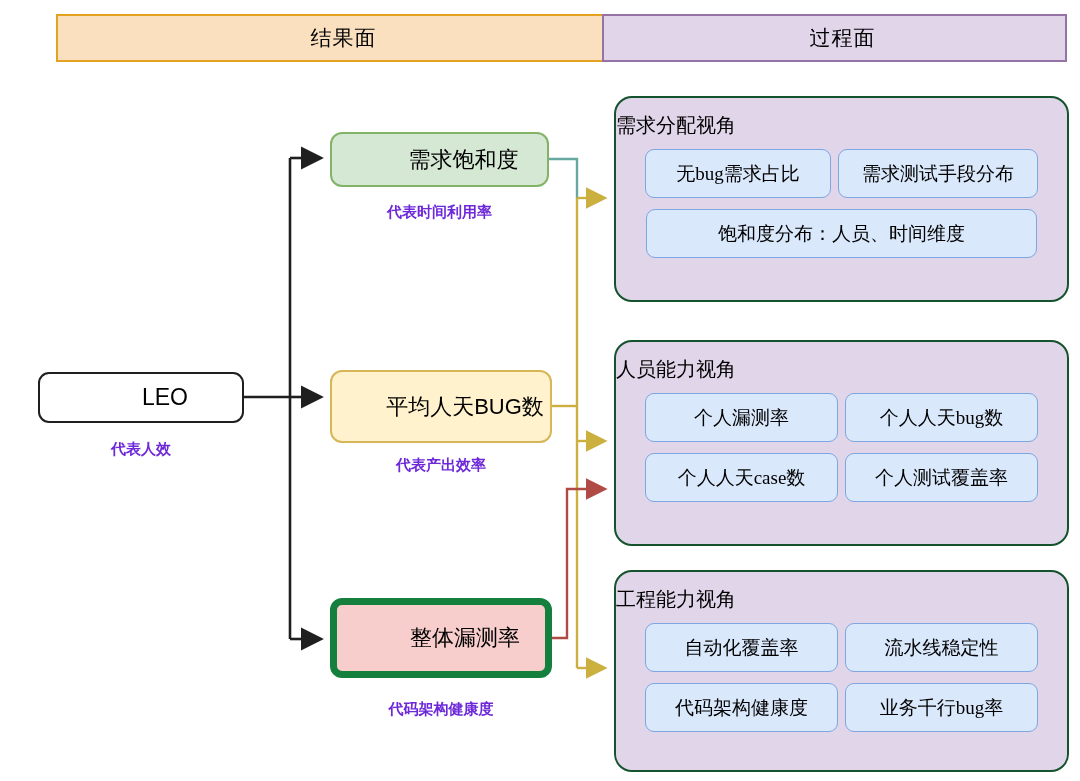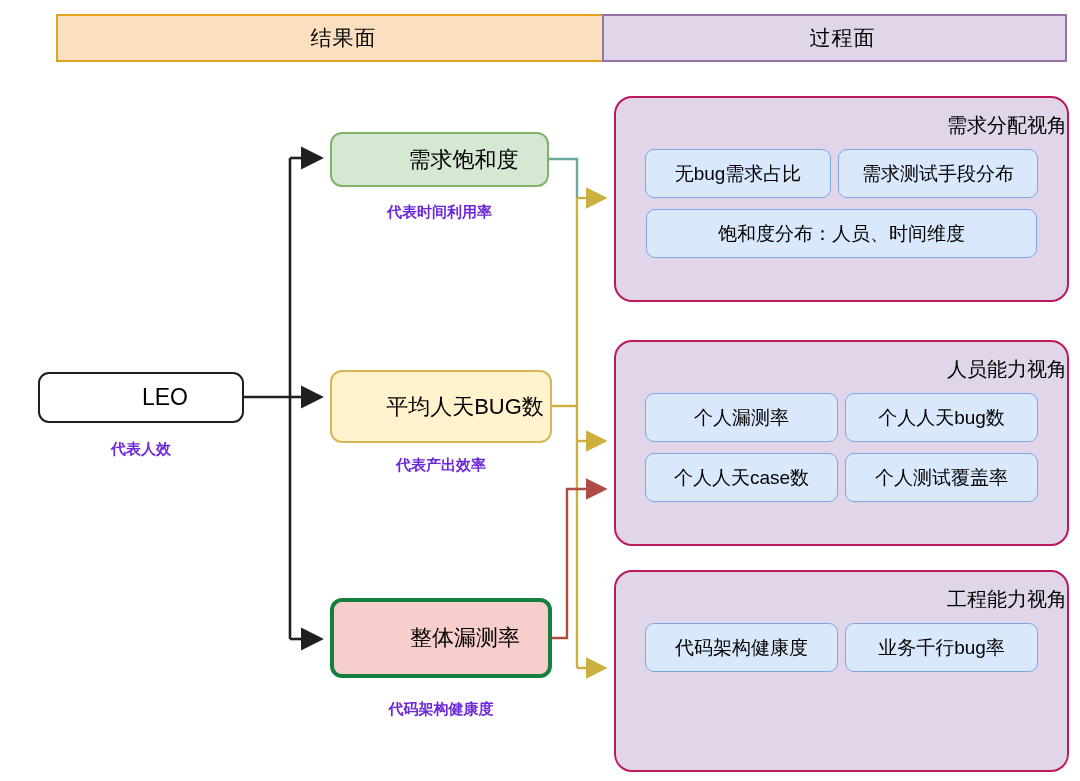--- a/index.html
+++ b/index.html
@@ -16,32 +16,32 @@
 
   .node{position:absolute;box-sizing:border-box;display:flex;align-items:center;
         justify-content:center;font-size:22px;border-radius:12px;padding-left:48px;}
   #node-leo{left:38px;top:372px;width:206px;height:51px;background:#ffffff;
             border:2px solid #1f1f1f;border-radius:11px;font-size:23px;}
   #node-demand{left:330px;top:132px;width:219px;height:55px;background:#d5e8d4;
                border:2px solid #82b366;}
   #node-bug{left:330px;top:370px;width:222px;height:73px;background:#fff2cc;
             border:2px solid #d6b656;}
   #node-leak{left:330px;top:598px;width:222px;height:80px;background:#f8cecc;
-             border:4px solid #15803d;}
+             border:7px solid #15803d;}
 
   .cap{position:absolute;color:#6d28d9;font-size:15px;font-weight:bold;
        text-align:center;white-space:nowrap;}
   #cap-leo{left:38px;top:440px;width:206px;}
   #cap-demand{left:330px;top:203px;width:219px;}
   #cap-bug{left:330px;top:456px;width:222px;}
   #cap-leak{left:330px;top:700px;width:222px;}
 
   .panel{position:absolute;box-sizing:border-box;background:#e1d5ea;
-         border:2px solid #be185d;border-radius:18px;
-         display:flex;flex-direction:column;align-items:flex-end;}
+         border:2px solid #14532d;border-radius:18px;
+         display:flex;flex-direction:column;align-items:flex-start;font-family:Liberation Serif, serif;}
   #panel-1{left:614px;top:96px;width:455px;height:206px;}
   #panel-2{left:614px;top:340px;width:455px;height:206px;}
   #panel-3{left:614px;top:570px;width:455px;height:202px;}
   .panel-title{font-size:20px;margin-top:14px;margin-bottom:10px;}
   .panel-rows{display:flex;flex-direction:column;gap:11px;width:100%;
               align-items:center;border-radius:23px;}
   .panel-row{display:flex;gap:7px;justify-content:center;width:100%;}
   .chip{box-sizing:border-box;background:#dae8fc;border:1.5px solid #7ea6e0;
         border-radius:9px;height:49px;display:flex;align-items:center;
         justify-content:center;font-size:19px;white-space:nowrap;}
@@ -140,19 +140,23 @@
         <div class="chip half">个人人天case数</div>
         <div class="chip halfb">个人测试覆盖率</div>
       </div>
     </div>
   </div>
 
   <div class="panel" id="panel-3">
     <div class="panel-title">工程能力视角</div>
     <div class="panel-rows">
       <div class="panel-row">
+        <div class="chip half">自动化覆盖率</div>
+        <div class="chip halfb">流水线稳定性</div>
+      </div>
+      <div class="panel-row">
         <div class="chip half">代码架构健康度</div>
         <div class="chip halfb">业务千行bug率</div>
       </div>
     </div>
   </div>
 
 </div>
 
 </body></html>

